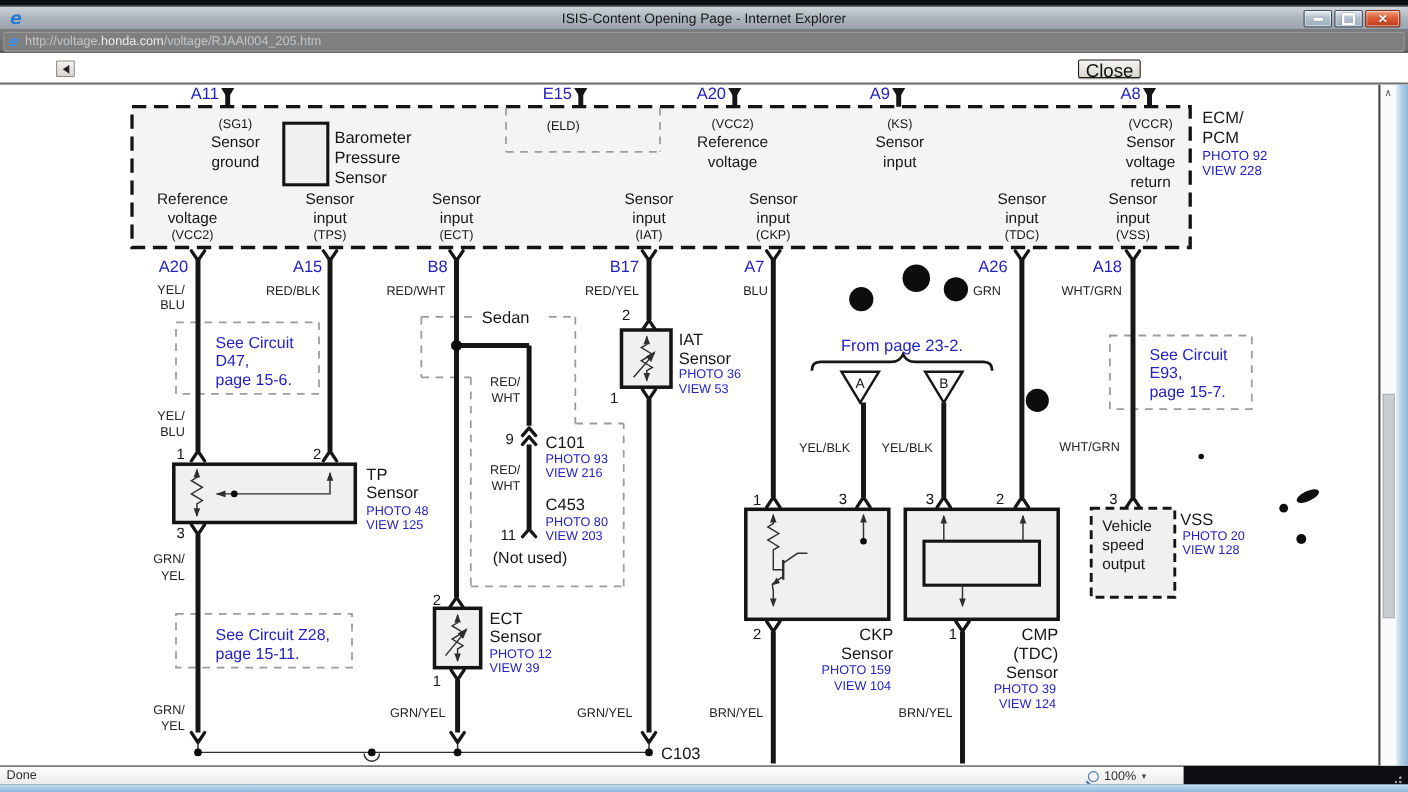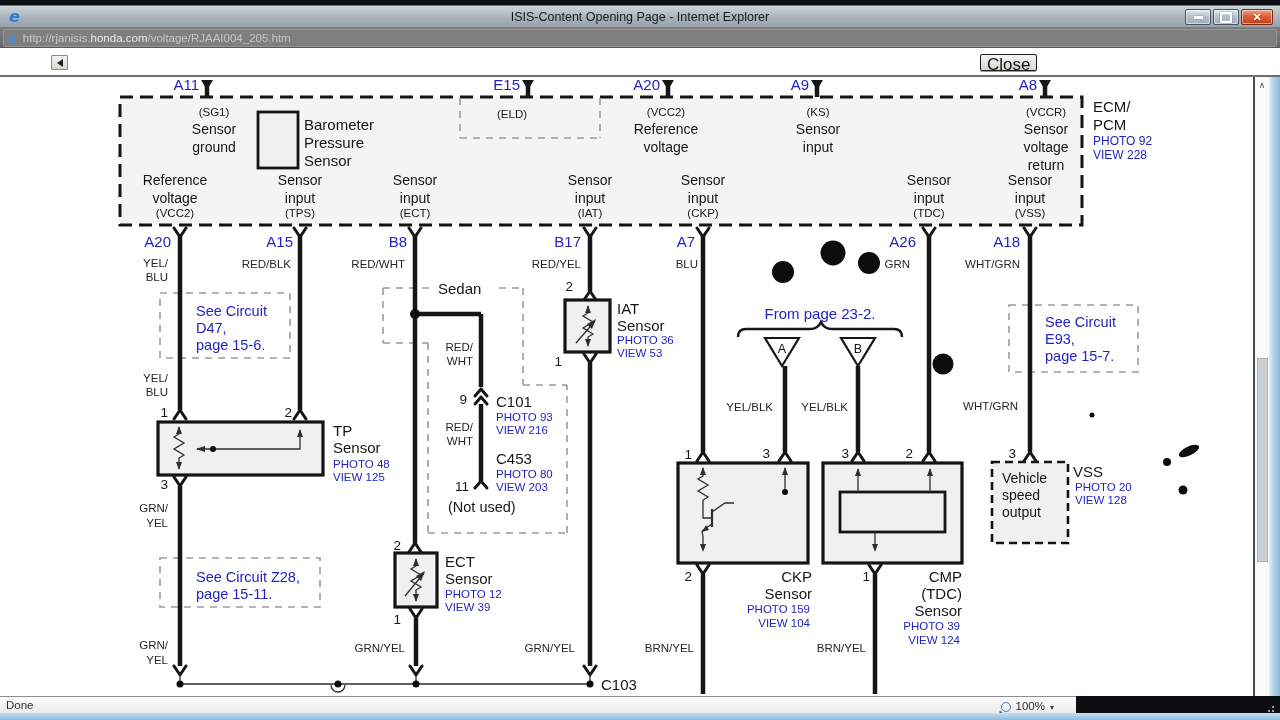--- a/index.html
+++ b/index.html
@@ -44,21 +44,21 @@
   .scroll-up{height:15px;display:flex;align-items:center;justify-content:center;font-size:9px;color:#555;
     font-family:"DejaVu Sans",sans-serif}
   .scroll-thumb{position:absolute;left:2px;right:1px;top:281px;height:202px;background:#cbced0;border:1px solid #aeb1b3}
   .edge-strip{position:absolute;left:1269px;top:0;width:11px;height:619px;
     background:linear-gradient(90deg,#e2f0fb,#b6d4eb 40%,#8fb6d8)}
   
   .statusbar{position:absolute;left:0;top:696px;width:1076px;height:17px;box-sizing:border-box;
     background:linear-gradient(#fdfdfd,#ebebeb);border-top:1px solid #8e8e8e;
     display:flex;align-items:center;font-size:11.5px;color:#2f2f2f}
   .status-text{margin-left:6px}
-  .zoomctl{position:absolute;right:22px;top:2px;display:flex;align-items:flex-end;gap:5px;height:13px}
+  .zoomctl{position:absolute;right:34px;top:2px;display:flex;align-items:center;gap:5px;height:13px}
   .mag{width:8px;height:8px;border:1.6px solid #4a7aa8;border-radius:50%;position:relative;display:inline-block}
   .mag::after{content:"";position:absolute;width:5px;height:1.6px;background:#4a7aa8;
     transform:rotate(45deg);left:-3px;top:9px}
   .dd{font-size:8px;color:#444;font-family:"DejaVu Sans",sans-serif}
   .grip{position:absolute;right:3px;top:703px;width:10px;height:10px;
     background:radial-gradient(circle at 2px 8px,#9aa0a6 1px,transparent 1.4px),
                radial-gradient(circle at 6px 8px,#9aa0a6 1px,transparent 1.4px),
                radial-gradient(circle at 6px 4px,#9aa0a6 1px,transparent 1.4px)}
   .bottomstrip{position:absolute;left:0;top:713px;width:1280px;height:7px;
     background:linear-gradient(#c6dff2,#8fb9dc)}
@@ -103,21 +103,21 @@
       </div>
     <div class="wb close">
         <span>✕</span>
       </div>
   </div>
 </div>
 
 <div class="addressbar">
   <div class="addrfield">
     <span class="addr-e">e</span>
-    <span><span>http://rjanisis.</span><span class="urlbold">honda.com</span><span>/voltage/RJAAI004_205.htm</span></span>
+    <span><span>http://voltage.</span><span class="urlbold">honda.com</span><span>/voltage/RJAAI004_205.htm</span></span>
   </div>
 </div>
 
 <div class="toolbar">
   <button class="backbtn">
       <span class="tri"></span>
     </button>
   <button class="closebtn">Close</button>
 </div>
 

